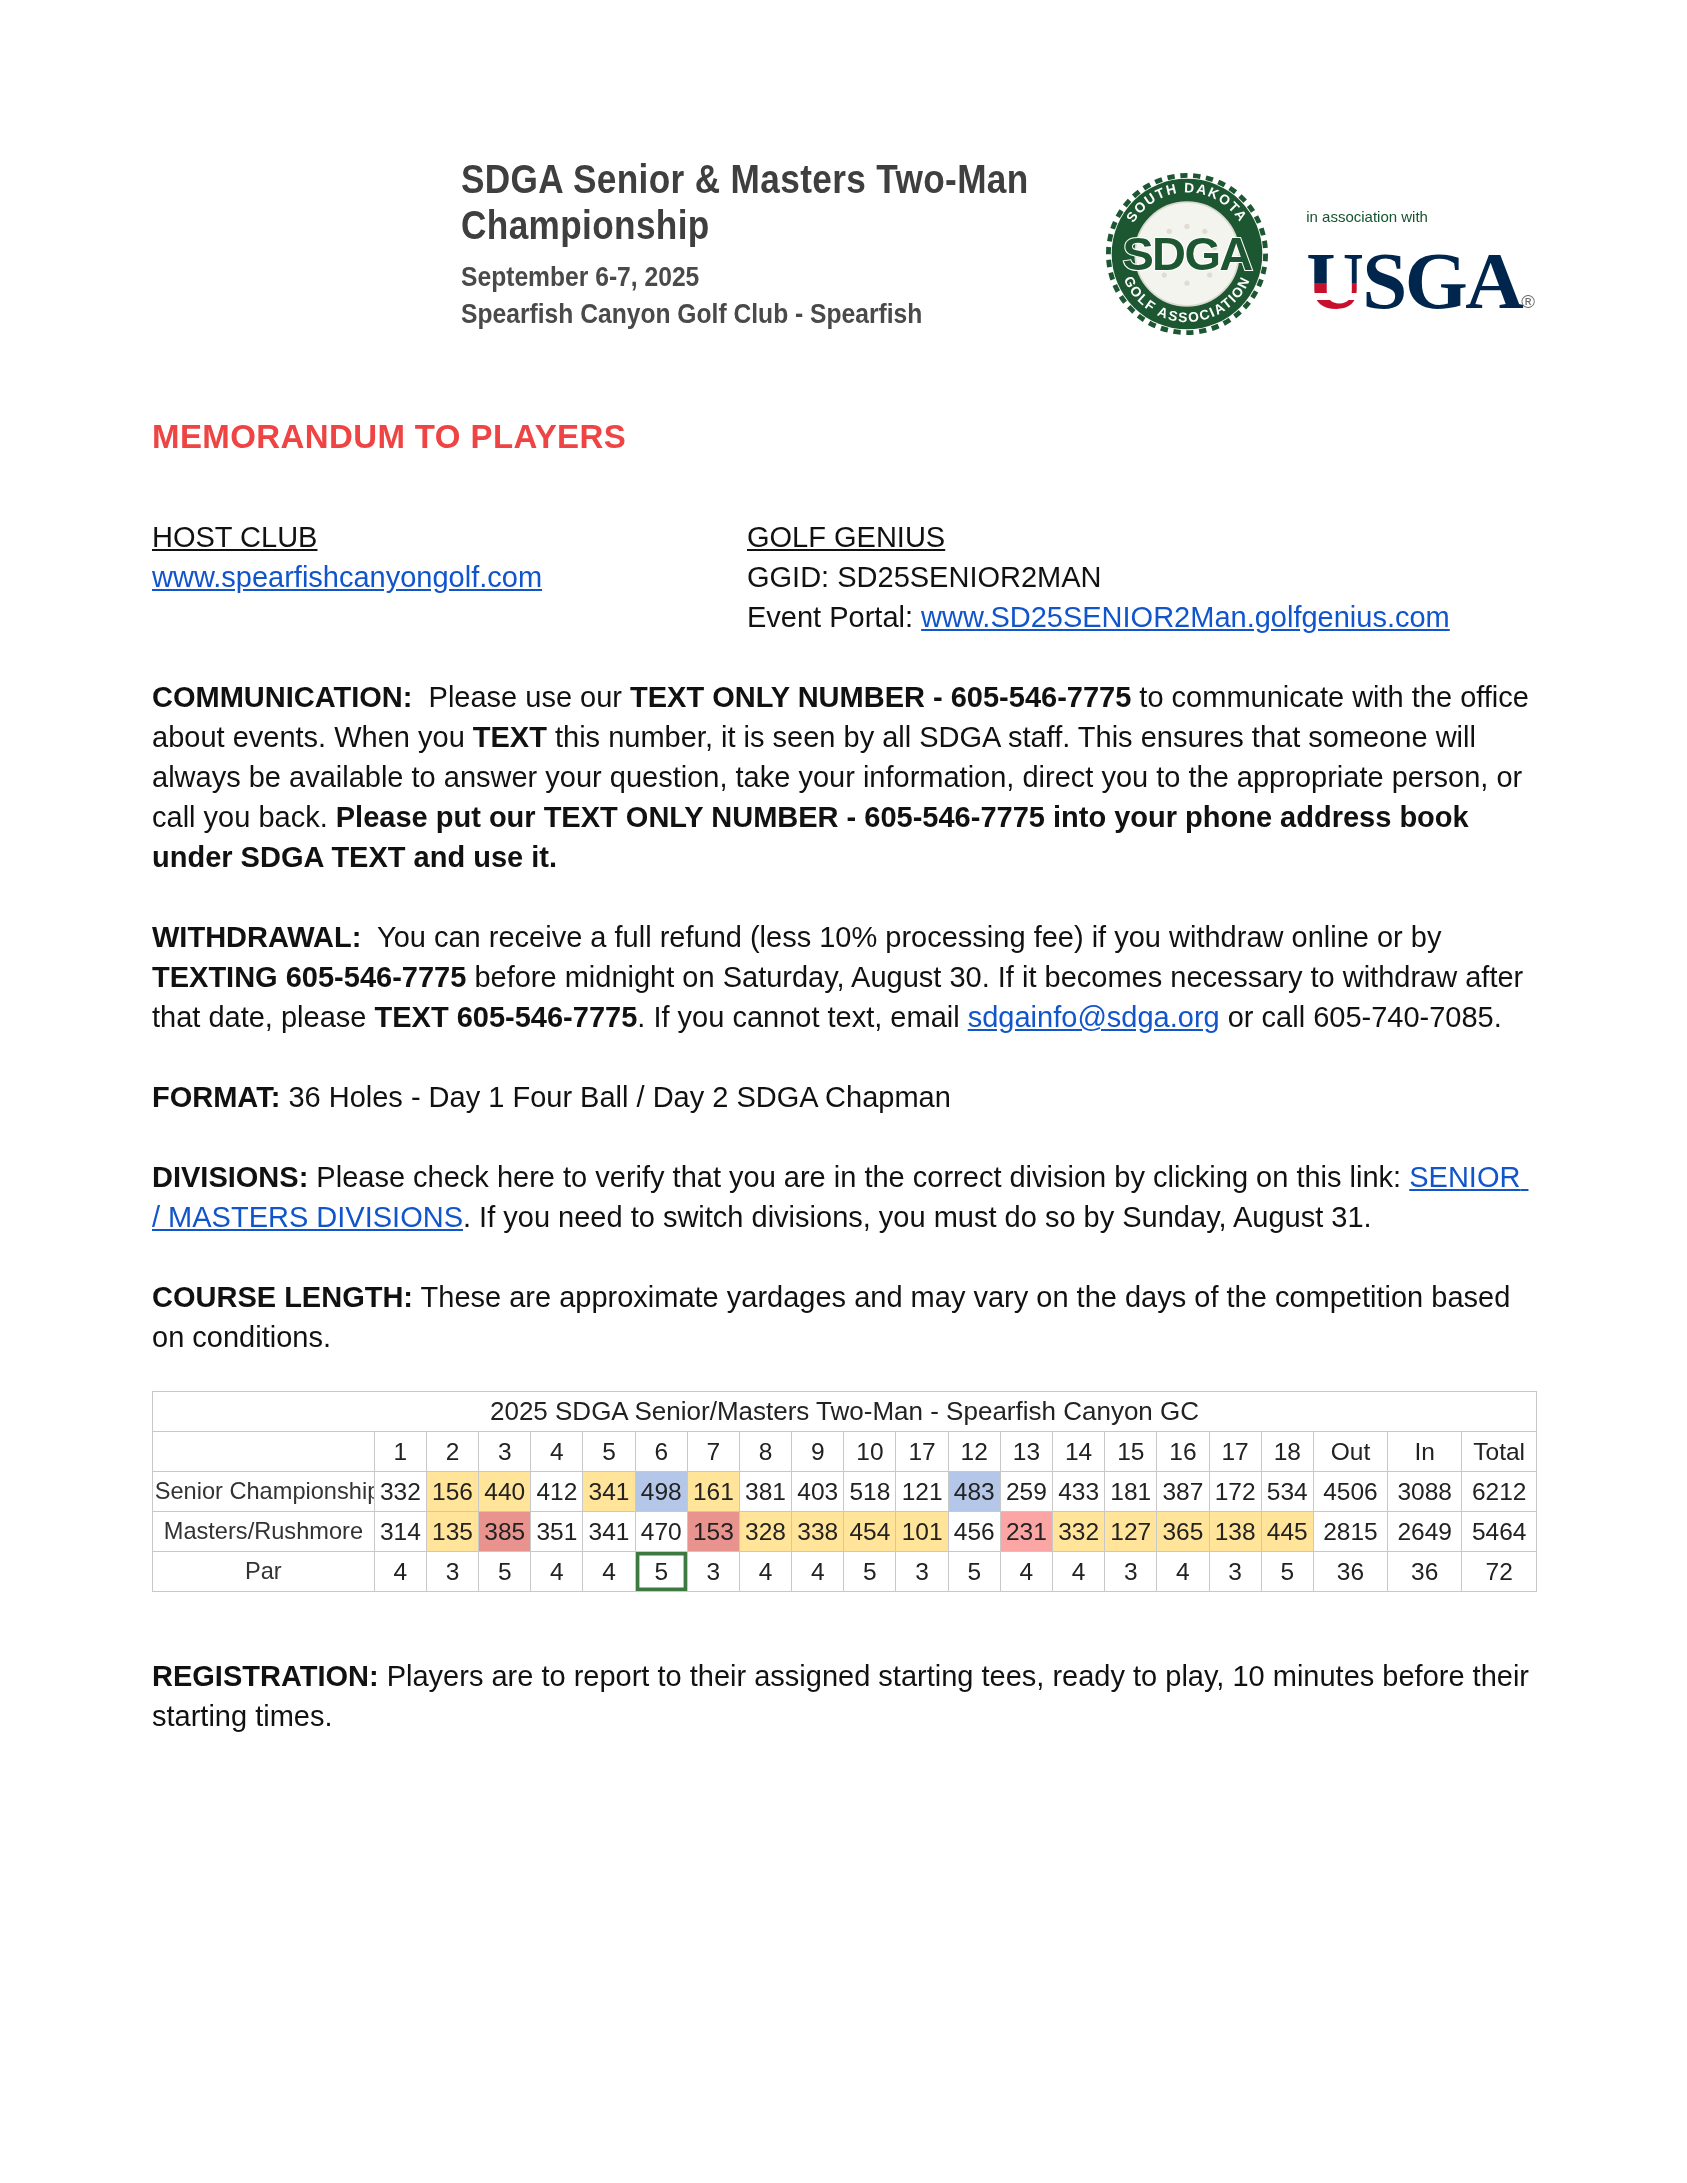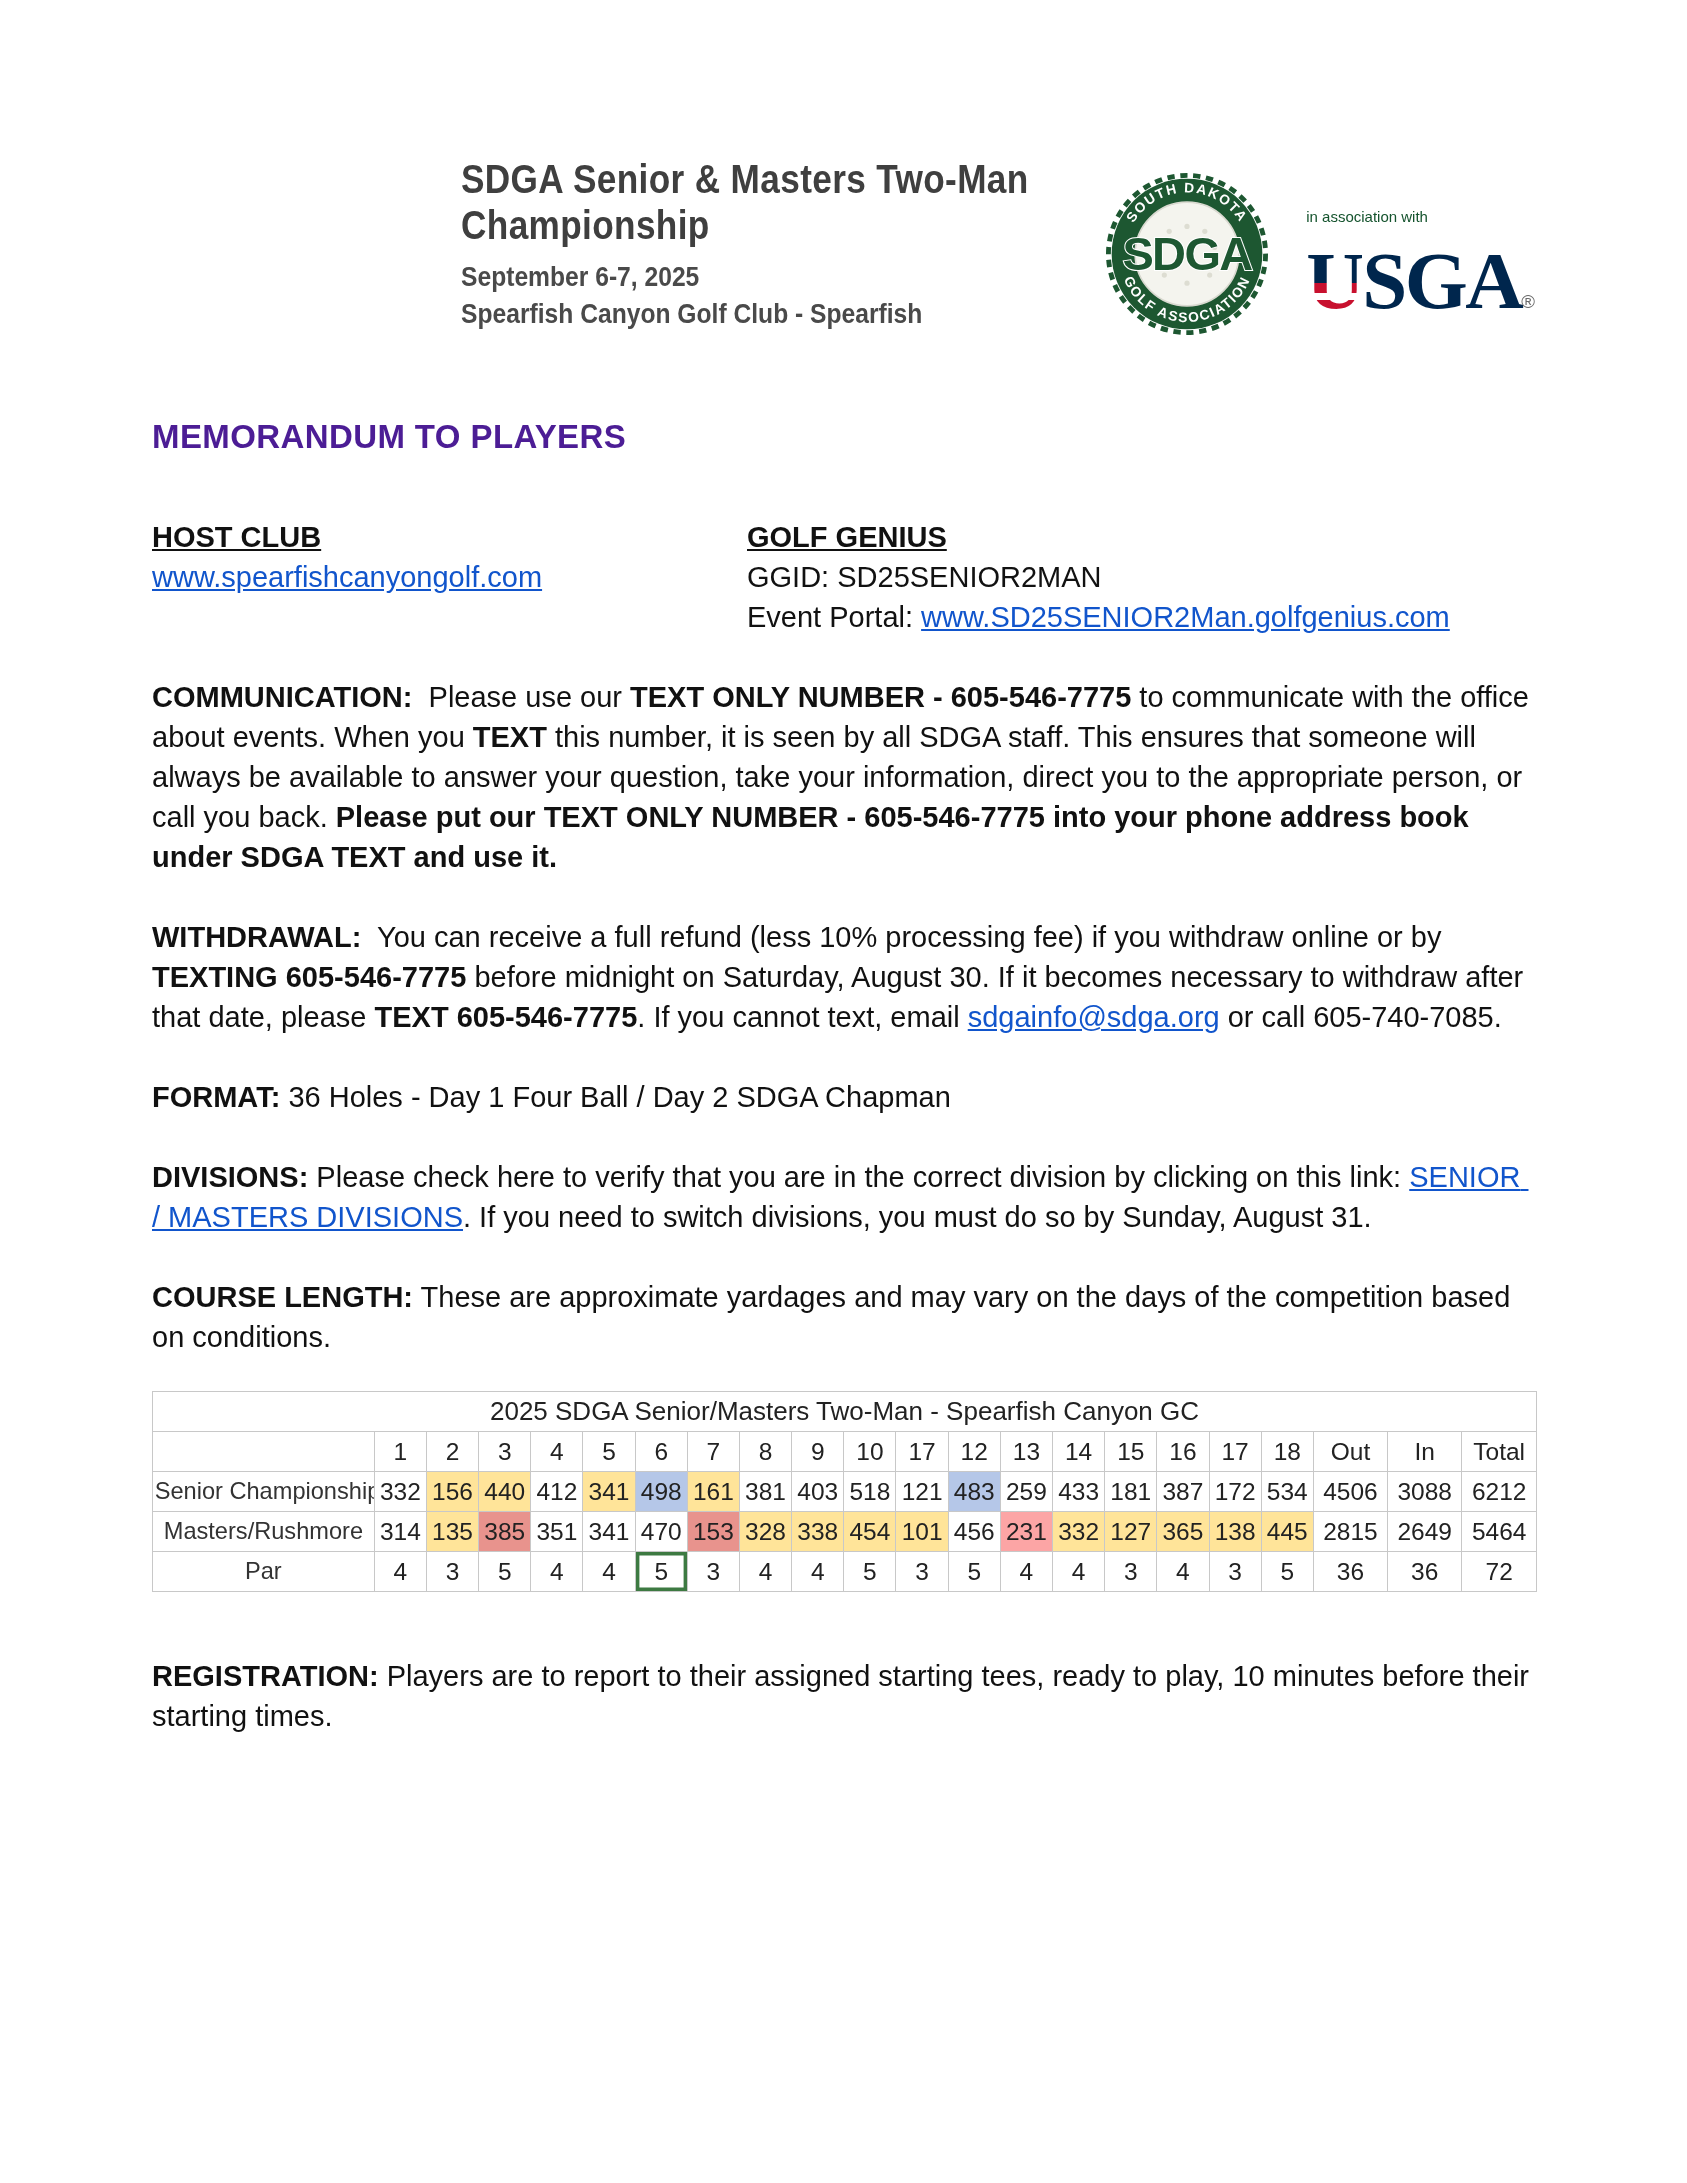--- a/index.html
+++ b/index.html
@@ -31,25 +31,25 @@
         #ffffff 63%, #ffffff 71%,
         #c8102e 71%, #c8102e 83%,
         #ffffff 83%, #ffffff 89%,
         #c8102e 89%, #c8102e 100%);
       -webkit-background-clip:text; background-clip:text; color:transparent;
     }
   }
   .usga-reg { font-family:"Liberation Sans", sans-serif; font-weight:400; font-size:18.6px; color:#6a6a6a; letter-spacing:0; }
 
   
-  .memo-title { margin-top:80px; font-size:33px; font-weight:700; color:#4c1d95; letter-spacing:0.4px; }
+  .memo-title { margin-top:80px; font-size:33px; font-weight:700; color:#ef4444; letter-spacing:0.4px; }
   .columns { display:flex; margin-top:61px; }
   .col-left { flex:0 0 595px; width:595px; }
   .col-right { flex:1; }
-  .section-heading { font-size:29px; font-weight:700; text-decoration:underline; line-height:40px; color:#111; }
+  .section-heading { font-size:29px; font-weight:400; text-decoration:underline; line-height:40px; color:#111; }
   .line { font-size:29px; line-height:40px; white-space:pre-wrap; color:#111; }
   .lnk { color:#1155cc; text-decoration:underline; cursor:pointer; }
   .para { margin-top:40px; font-size:29px; line-height:40px; white-space:pre-wrap; color:#111; }
   .para .b { font-weight:700; }
   .para-registration { margin-top:64px; }
 
   
   .course-table { margin-top:34px; border-collapse:collapse; table-layout:fixed; width:1385px; font-size:24.5px; color:#222; }
   .course-table td { border:0.8px solid #c8c8c8; text-align:center; height:40px; padding:0 1.7px; overflow:hidden; white-space:nowrap; }
   .col-label { width:221px; }

